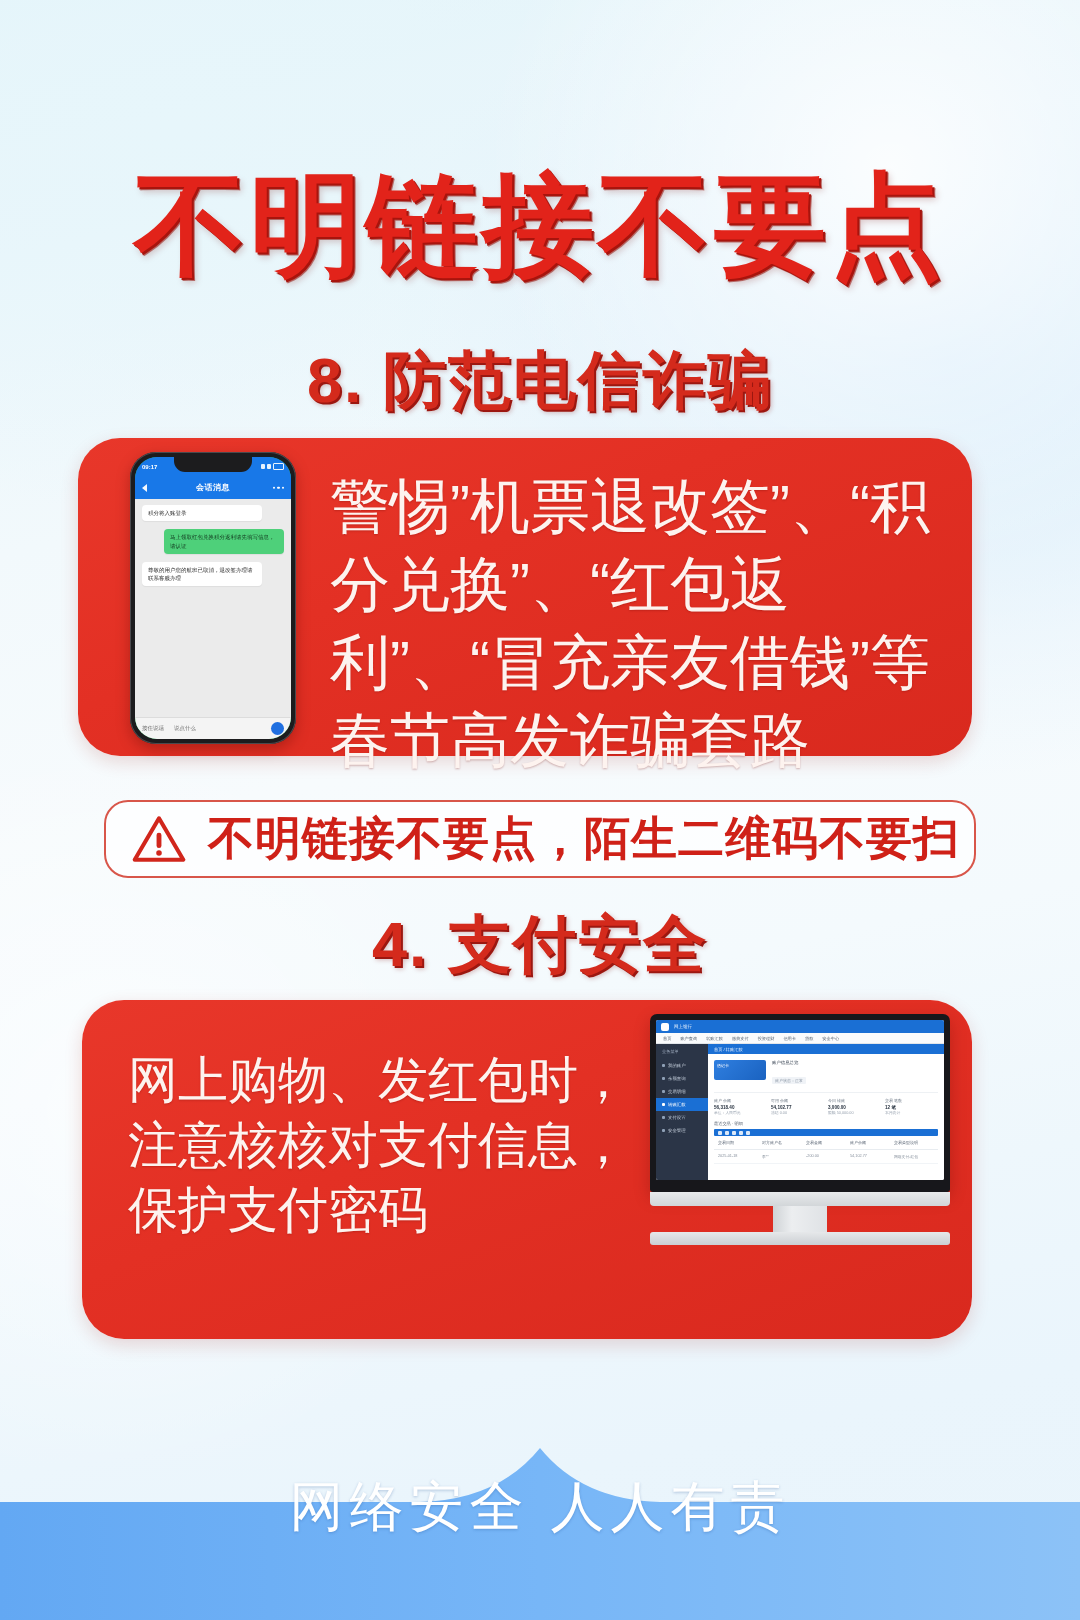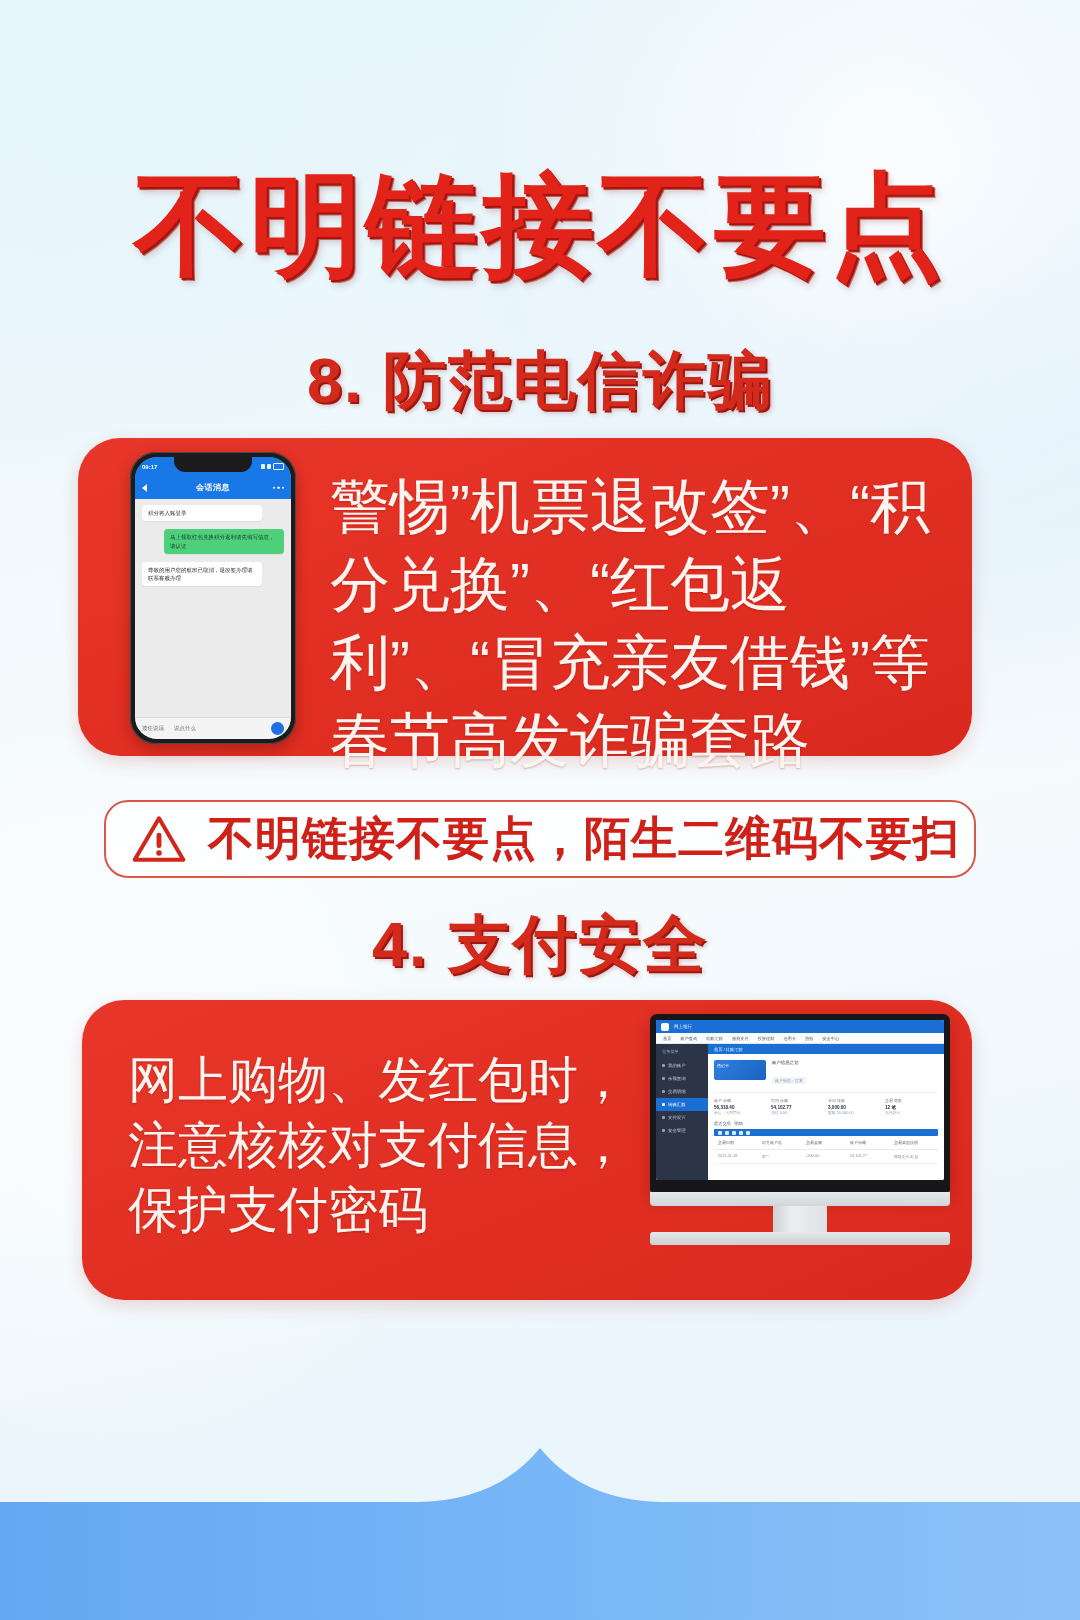--- a/index.html
+++ b/index.html
@@ -85,21 +85,21 @@
     background: linear-gradient(158deg, #e8372a 0%, #e33024 40%, #d9291e 100%);
     border-radius: 42px;
     box-shadow: 0 6px 18px rgba(160,25,15,0.16);
   }
   .card-1 {
     left: 78px; top: 438px;
     width: 894px; height: 318px;
   }
   .card-2 {
     left: 82px; top: 1000px;
-    width: 890px; height: 300px;
+    width: 890px; height: 339px;
   }
 
   .card-text {
     position: absolute;
     color: #fdf3ef;
     font-weight: 500;
     line-height: 1.30;
     letter-spacing: 0px;
     text-shadow: 0 1px 2px rgba(110,10,6,0.28);
   }
@@ -599,13 +599,14 @@
     <defs>
       <linearGradient id="fblue" x1="0" y1="0" x2="1" y2="0">
         <stop offset="0%" stop-color="#63a8f3"></stop>
         <stop offset="50%" stop-color="#77b6f7"></stop>
         <stop offset="100%" stop-color="#8cc2f7"></stop>
       </linearGradient>
     </defs>
     <path d="M0,98 L420,98 Q498,96 540,44 Q582,96 660,98 L1080,98 L1080,216 L0,216 Z" fill="url(#fblue)"></path>
   </svg>
 
+  <div class="footer-text">网络安全 人人有责</div>
 </div>
 
 </body></html>

